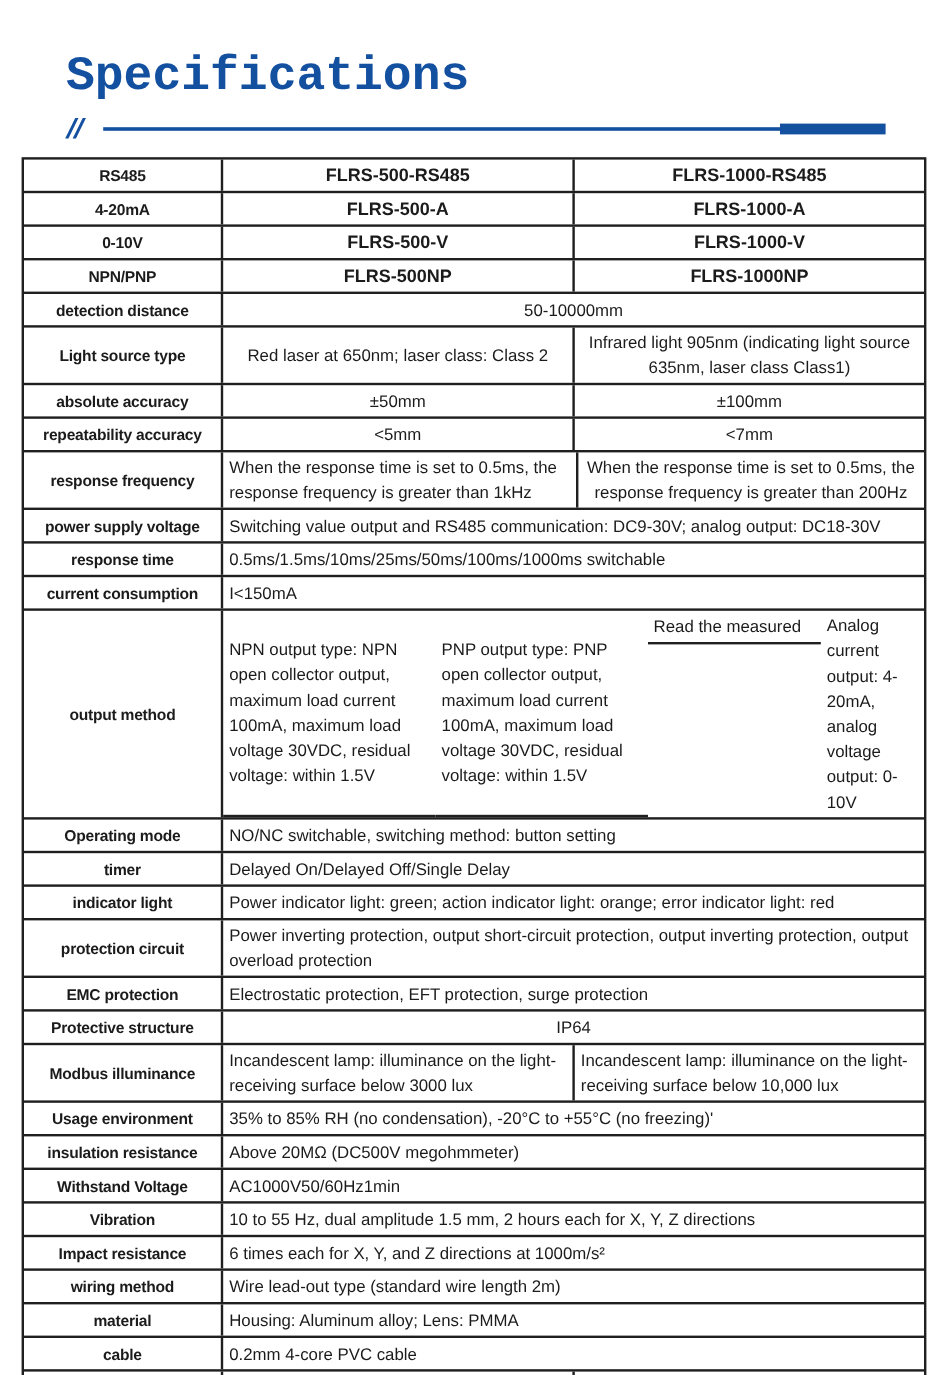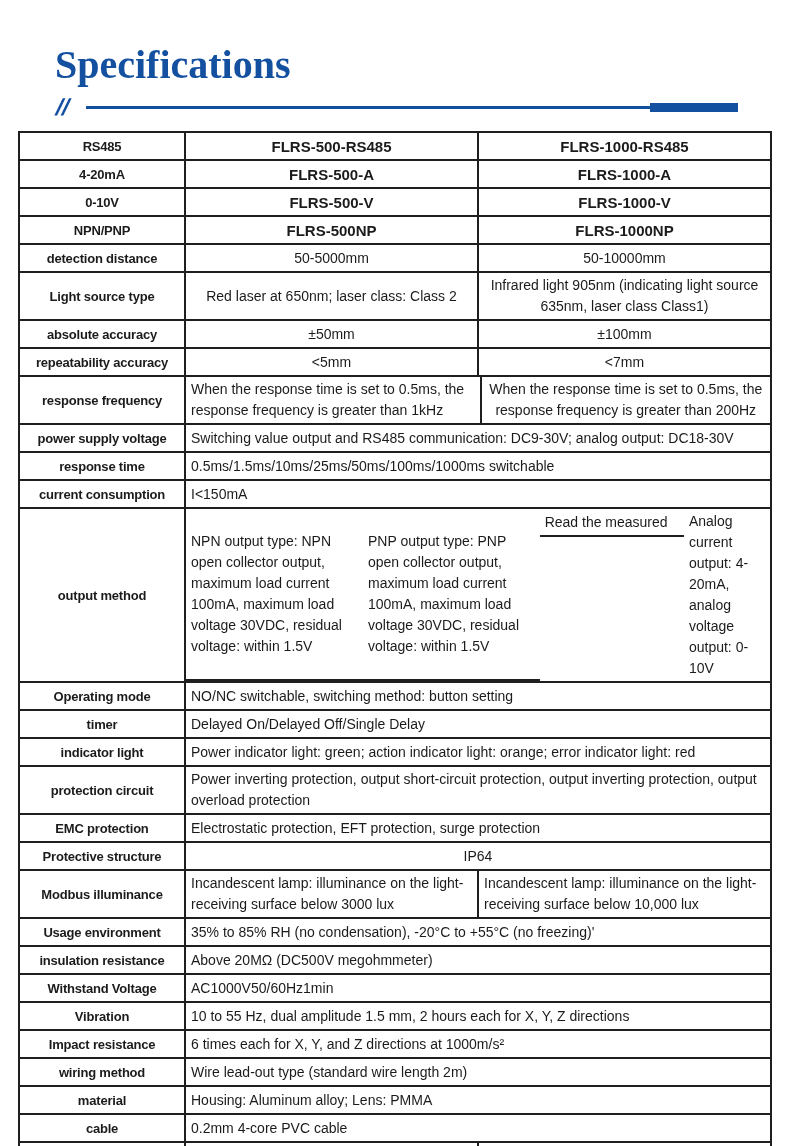--- a/index.html
+++ b/index.html
@@ -15,21 +15,21 @@
 
   
   .header { padding: 42px 0 0 55px; }
   .title {
     margin: 0;
     font-size: 40px;
     line-height: 46px;
     font-weight: 800;
     letter-spacing: 0px;
     color: var(--accent);
-    font-family: Liberation Serif, serif;
+    font-family: Liberation Mono, monospace;
   }
   .rule {
     display: flex;
     align-items: center;
     margin: 12px 0 0 1px;
     width: 682px;
     height: 14px;
   }
   .slashes {
     color: var(--accent);
@@ -133,21 +133,20 @@
       <div class="cell value model">FLRS-500-V</div>
       <div class="cell value model">FLRS-1000-V</div>
     </div>
     <div class="row">
       <div class="cell label">NPN/PNP</div>
       <div class="cell value model">FLRS-500NP</div>
       <div class="cell value model">FLRS-1000NP</div>
     </div>
     <div class="row">
       <div class="cell label">detection distance</div>
-      <div class="cell value">50-5000mm</div>
       <div class="cell value">50-10000mm</div>
     </div>
     <div class="row">
       <div class="cell label">Light source type</div>
       <div class="cell value">Red laser at 650nm; laser class: Class 2</div>
       <div class="cell value">Infrared light 905nm (indicating light source 635nm, laser class Class1)</div>
     </div>
     <div class="row">
       <div class="cell label">absolute accuracy</div>
       <div class="cell value">±50mm</div>

